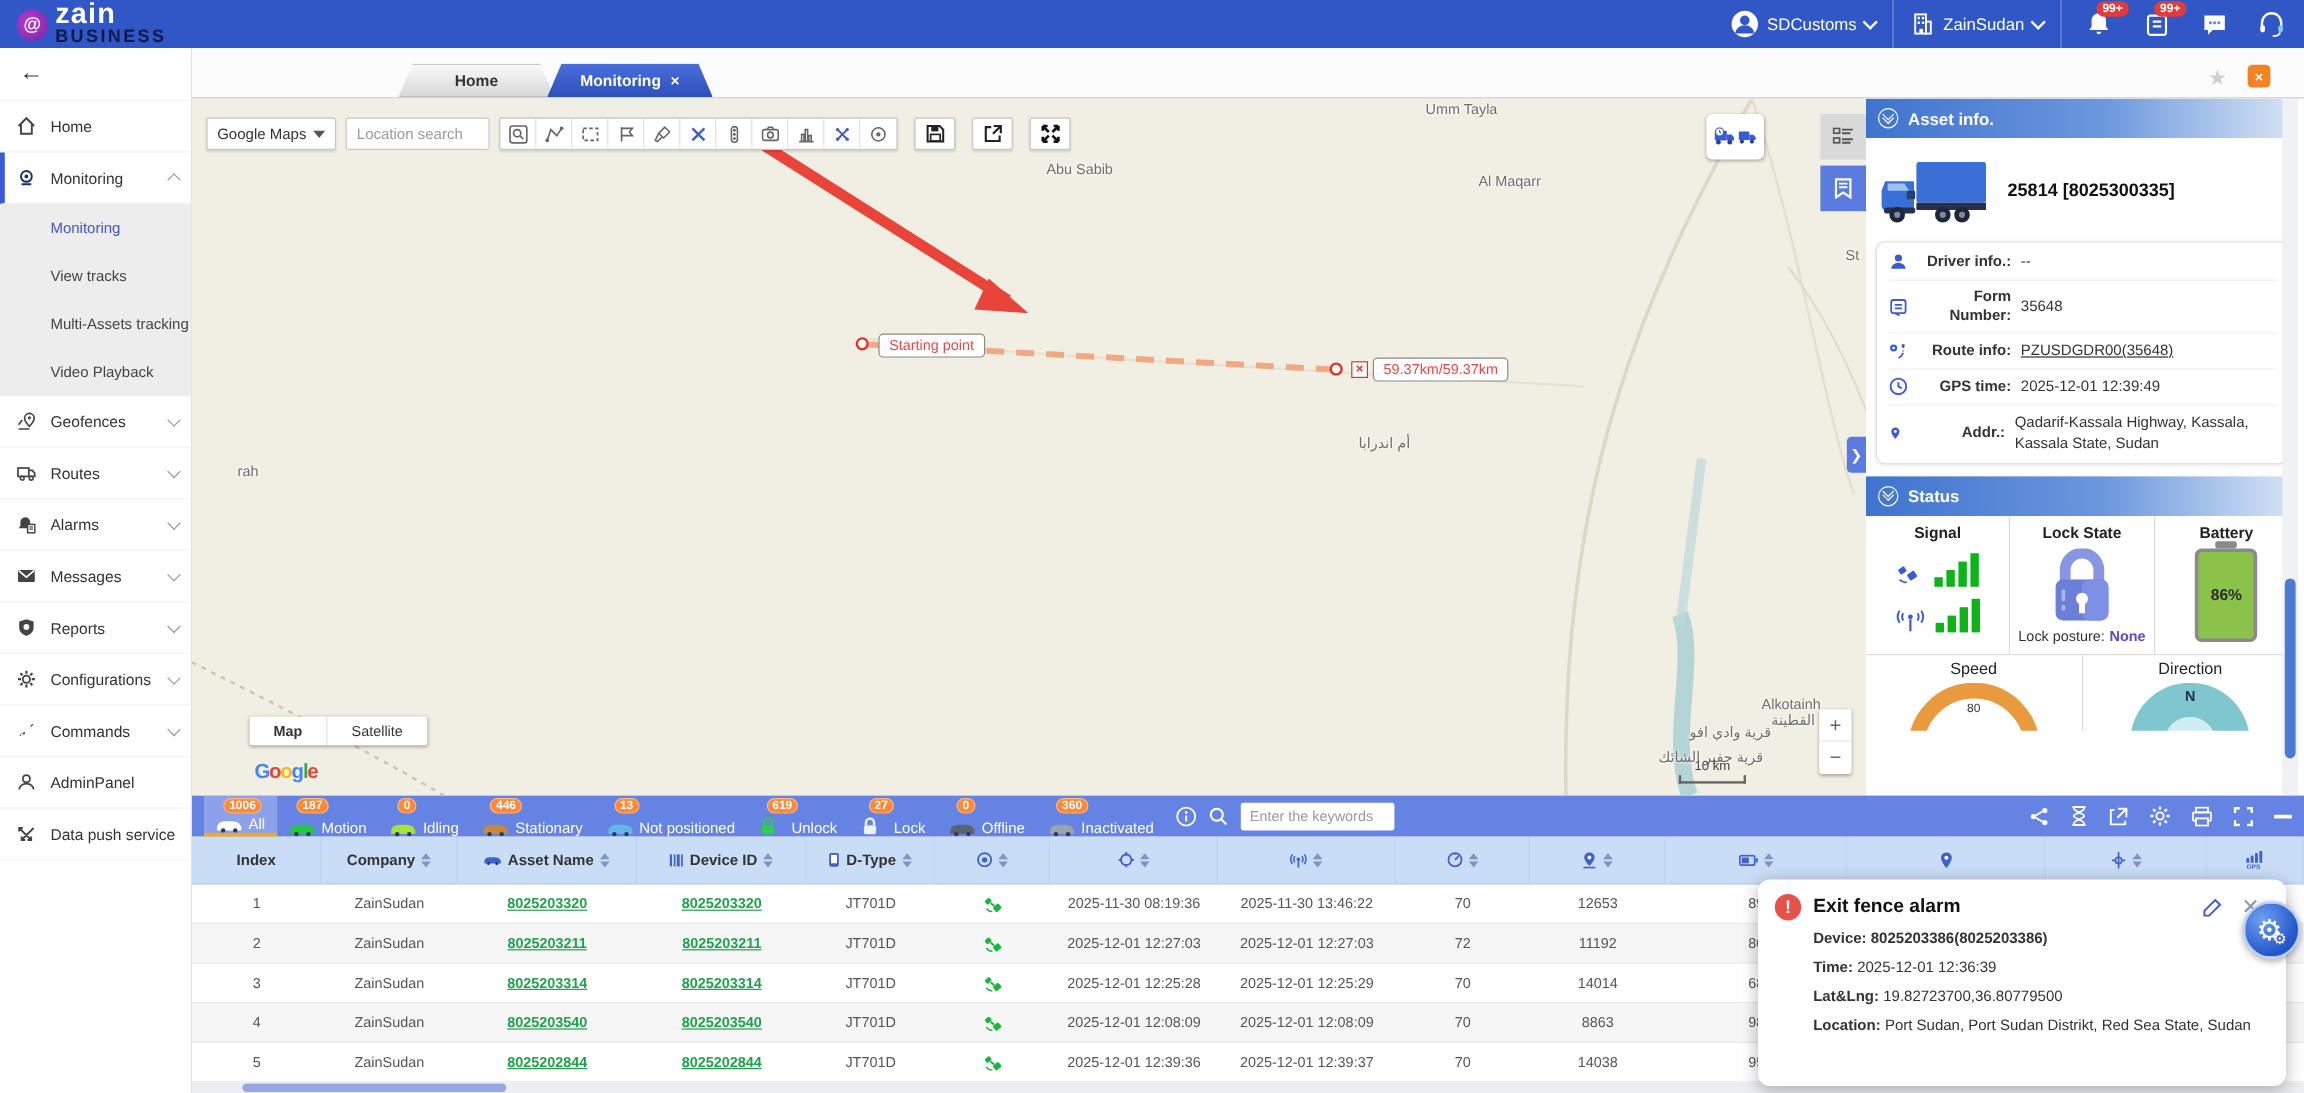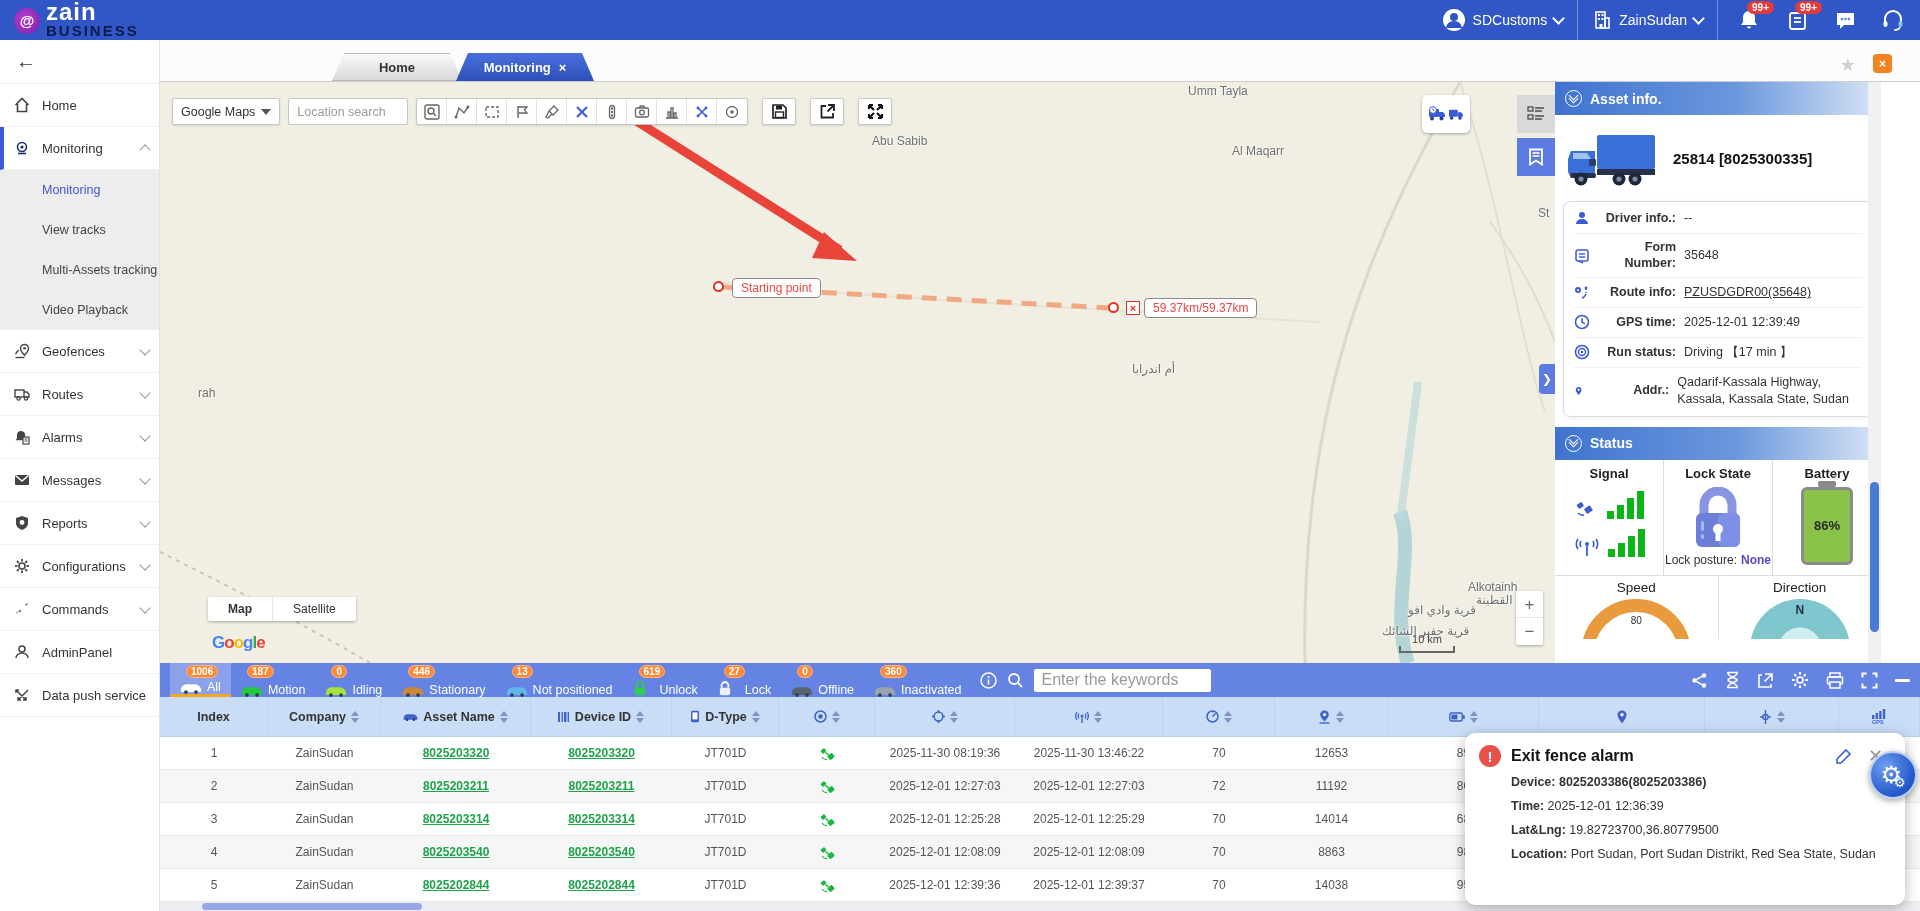--- a/index.html
+++ b/index.html
@@ -65,21 +65,21 @@
   .scalebar .line { width:56px; height:7px; border-bottom:2px solid #666; border-left:2px solid #666; border-right:2px solid #666; margin-top:1px; }
   .zoomctl { position:absolute; right:12px; bottom:18px; width:27px; background:#fff; border-radius:2px; box-shadow:0 1px 3px rgba(0,0,0,.3); text-align:center; }
   .zoomctl div { height:27px; line-height:27px; font-size:17px; color:#666; }
   .zoomctl div:first-child { border-bottom:1px solid #e5e5e5; }
   .cluster { position:absolute; left:1262px; top:13px; width:48px; height:38px; background:#fff; border-radius:5px; box-shadow:0 1px 3px rgba(0,0,0,.3); display:flex; align-items:center; justify-content:center; gap:2px; }
   .side-toggle { position:absolute; right:0; top:13px; width:38px; height:38px; background:#d9d9d9; display:flex; align-items:center; justify-content:center; }
   .side-toggle.blue { top:56px; background:#5b7be0; }
   .expander { position:absolute; right:0; top:282px; width:16px; height:30px; background:#5b7be0; border-radius:4px 0 0 4px; color:#fff; display:flex; align-items:center; justify-content:center; font-size:12px; }
 
   
-  .rpanel { position:absolute; left:1555px; top:82px; width:326px; height:581px; background:#fff; z-index:30; overflow:hidden; }
+  .rpanel { position:absolute; left:1555px; top:82px; width:360px; height:581px; background:#fff; z-index:30; overflow:hidden; }
   .sect-head { height:33px; background:linear-gradient(90deg,#3f73cf 0%,#6b97dd 55%,#d9e6f5 100%); color:#fff; font-weight:bold; font-size:14px; display:flex; align-items:center; gap:8px; padding-left:10px; }
   .circ-chev { width:17px; height:17px; border-radius:50%; border:1.6px solid #fff; display:flex; flex-direction:column; align-items:center; justify-content:center; }
   .circ-chev i, .circ-chev b { width:7px; height:7px; border-right:1.6px solid #fff; border-bottom:1.6px solid #fff; transform:rotate(45deg); margin-top:-4px; }
   .asset-top { display:flex; align-items:center; gap:14px; padding:14px 10px 10px 12px; }
   .asset-title { font-size:15px; font-weight:bold; color:#111; }
   .info-card { margin:4px 8px 10px 8px; border:1px solid #ddd; border-radius:8px; box-shadow:0 1px 4px rgba(0,0,0,.08); padding:2px 10px; }
   .info-row { display:flex; align-items:center; gap:8px; padding:6px 0; border-bottom:1px solid #eee; font-size:12.5px; }
   .info-row:last-child { border-bottom:none;justify-content:center; }
   .info-lab { width:78px; text-align:right; font-weight:bold; color:#333; flex-shrink:0; line-height:1.25; }
   .info-val { color:#333; line-height:1.35; }
@@ -113,21 +113,21 @@
   .filterbar { height:34px; background:#6483e3; display:flex; align-items:stretch; padding-left:10px; position:relative; }
   .ftab { position:relative; display:flex; align-items:flex-end; gap:5px; padding:0 10px; color:#fff; font-size:12.5px; cursor:pointer; margin-top:0; }
   .ftab.active { background:rgba(255,255,255,.25); border-bottom:3px solid #f5a623; }
   .ficon { position:relative; width:22px; height:16px; display:flex; align-items:flex-end; }
   .fbadge { position:absolute; top:2px; left:16px; background:#ff8936; border:1px solid #ffb37d; color:#fff; font-size:10px; font-weight:bold; line-height:11px; padding:0 4px; border-radius:7px; z-index:2; white-space:nowrap; }
   .ftab .flabel { margin-top:6px; }
   .ficon svg { position:absolute; bottom:0; left:0; }
   .ficon .lk { display:none; }
   .ftab.t-lock .lk, .ftab.t-lock-open .lk { display:block; }
   .fb-extra { display:flex; align-items:center; gap:10px; margin-left:8px; color:#fff; }
-  .kw-input { width:177px; height:23px; border:none; border-radius:2px; padding:0 8px; font-size:16px; font-family:"Liberation Sans",sans-serif; color:#333; }
+  .kw-input { width:128px; height:23px; border:none; border-radius:2px; padding:0 8px; font-size:12px; font-family:"Liberation Sans",sans-serif; color:#333; }
   .kw-input::placeholder { color:#999; }
   .fb-right { position:absolute; right:10px; top:0; height:34px; display:flex; align-items:center; gap:17px; }
 
   .thead { height:40px; background:#c9ddf6; display:grid; grid-template-columns:108px 113px 150px 141px 107px 96px 140px 148px 112px 113px 151px 166px 134px 81px; align-items:center; border-bottom:1px solid #b9cfec; }
   .th { display:flex; align-items:center; justify-content:center; gap:5px; font-size:12.5px; font-weight:bold; color:#333; height:100%; border-right:1px solid #bdd3ef; }
   .sort { display:flex; flex-direction:column; gap:2px; }
   .sort i { width:0; height:0; border-left:4px solid transparent; border-right:4px solid transparent; }
   .sort .u { border-bottom:5px solid #8094c0; }
   .sort .d { border-top:5px solid #8094c0; }
   .tbody .tr { height:33px; display:grid; grid-template-columns:108px 113px 150px 141px 107px 96px 140px 148px 112px 113px 151px 166px 134px 81px; align-items:center; border-bottom:1px solid #e8e8e8; font-size:12px; color:#555; }
@@ -598,29 +598,20 @@
       <div class="info-row">
         <svg width="16" height="16" viewBox="0 0 16 16">
             <circle cx="8" cy="8" r="6.5" fill="none" stroke="#3b5bd6" stroke-width="1.6"></circle>
             <path d="M8 4.5 V8 l2.8 1.6" fill="none" stroke="#3b5bd6" stroke-width="1.6"></path>
           </svg>
         <span class="info-lab">GPS time:</span>
           <span class="info-val">2025-12-01 12:39:49</span>
       </div>
       <div class="info-row">
         <svg width="16" height="16" viewBox="0 0 16 16">
-            <circle cx="8" cy="8" r="6.5" fill="none" stroke="#3b5bd6" stroke-width="1.6"></circle>
-            <circle cx="8" cy="8" r="3.5" fill="none" stroke="#3b5bd6" stroke-width="1.4"></circle>
-            <circle cx="8" cy="8" r="1.2" fill="#3b5bd6"></circle>
-          </svg>
-        <span class="info-lab">Run status:</span>
-          <span class="info-val">Driving 【17 min 】</span>
-      </div>
-      <div class="info-row">
-        <svg width="16" height="16" viewBox="0 0 16 16">
             <path d="M8 1 C5.2 1 3 3.2 3 6 c0 3.8 5 9 5 9 s5-5.2 5-9 C13 3.2 10.8 1 8 1 Z" fill="#3b5bd6"></path>
             <circle cx="8" cy="6" r="1.8" fill="#fff"></circle>
           </svg>
         <span class="info-lab">Addr.:</span>
           <span class="info-val" style="max-width:225px">Qadarif-Kassala Highway, Kassala, Kassala State, Sudan</span>
       </div>
     </div>
     <div class="sect-head">
       <span class="circ-chev">
           <i></i>

